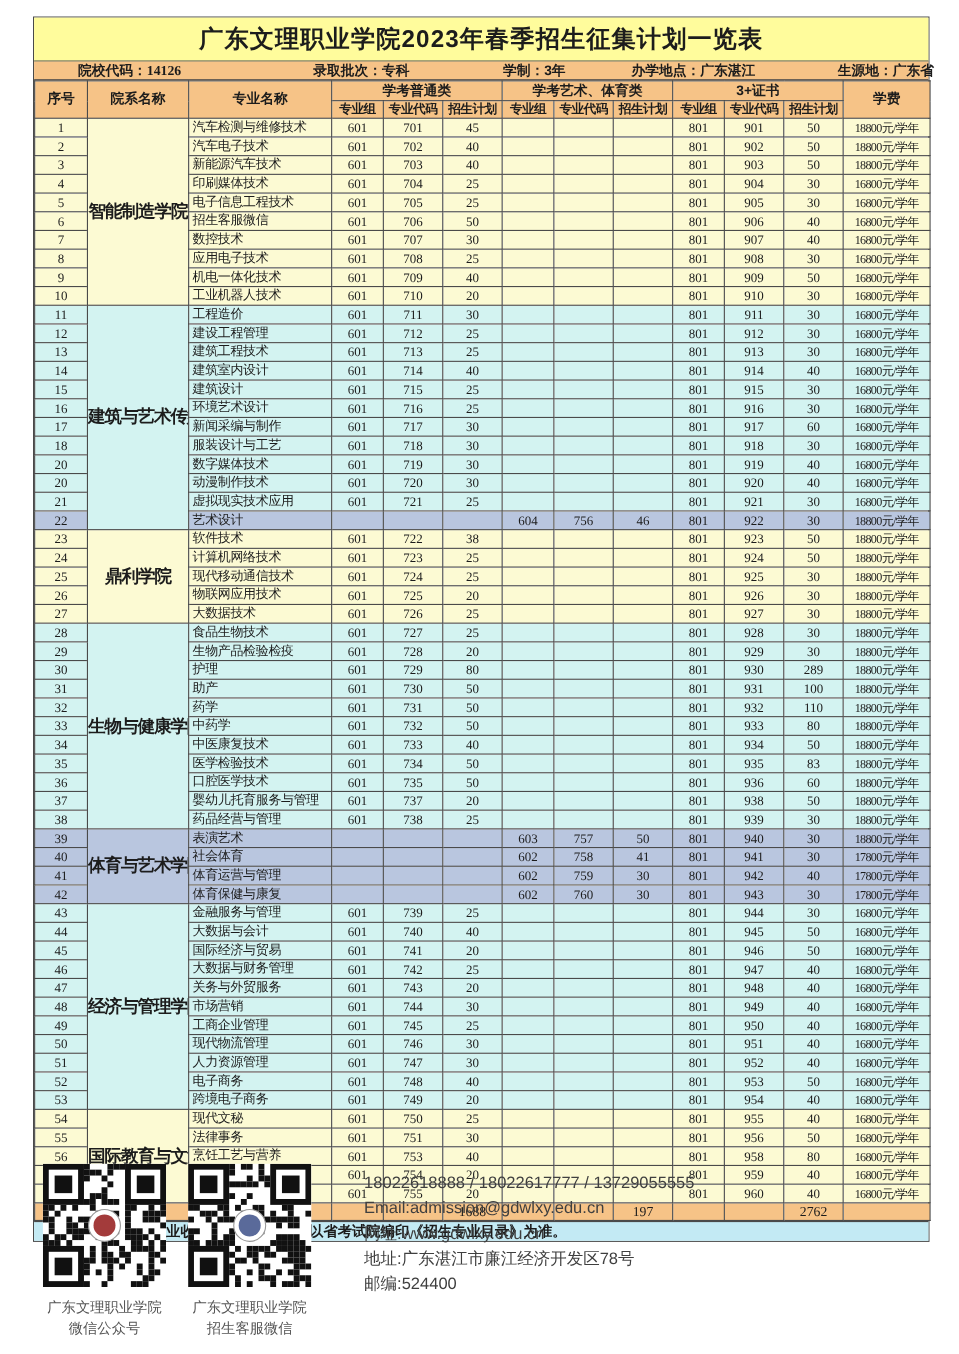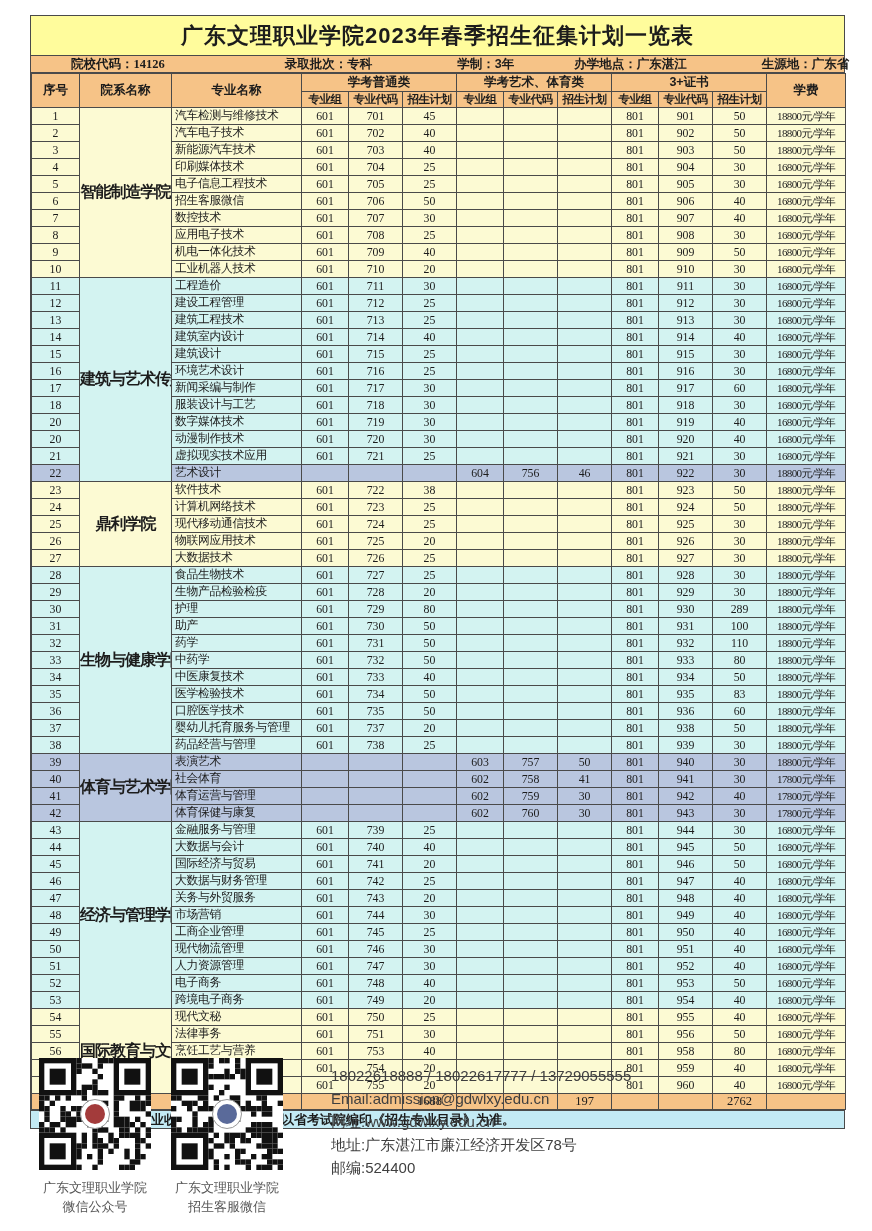--- a/index.html
+++ b/index.html
@@ -45,21 +45,21 @@
         font-size:13px;font-weight:bold;padding-left:42px;border-top:1px solid var(--border);
         font-family:"Liberation Sans","DejaVu Sans",sans-serif;}
   .footer{position:absolute;left:35px;top:1058px;width:810px;display:flex;}
   .qrblock{width:120px;margin-right:12px;display:flex;flex-direction:column;align-items:center;}
   .qr{width:112px;height:112px;background:#ffffff;position:relative;}
   .qr svg{display:block;}
   .qrlogo{position:absolute;left:41px;top:41px;width:30px;height:30px;border-radius:50%;
           background:#fff;border:1px solid #999;display:flex;align-items:center;justify-content:center;}
   .qrlogo .dot{width:20px;height:20px;border-radius:50%;}
   .qrcap{margin-top:10px;text-align:center;font-size:13px;color:#555;line-height:1.45;
-         font-family:Liberation Mono, monospace;}
+         font-family:Liberation Sans, sans-serif;}
   .contact{margin-left:32px;padding-top:6px;font-family:"Liberation Sans","DejaVu Sans",sans-serif;
            font-size:15px;color:#3f3f3f;line-height:23px;}
 </style>
 </head>
 <body>
 
 <div class="sheet">
   <div class="title">广东文理职业学院2023年春季招生征集计划一览表</div>
   <div class="infobar">
     <span class="inf0">院校代码：14126</span>

